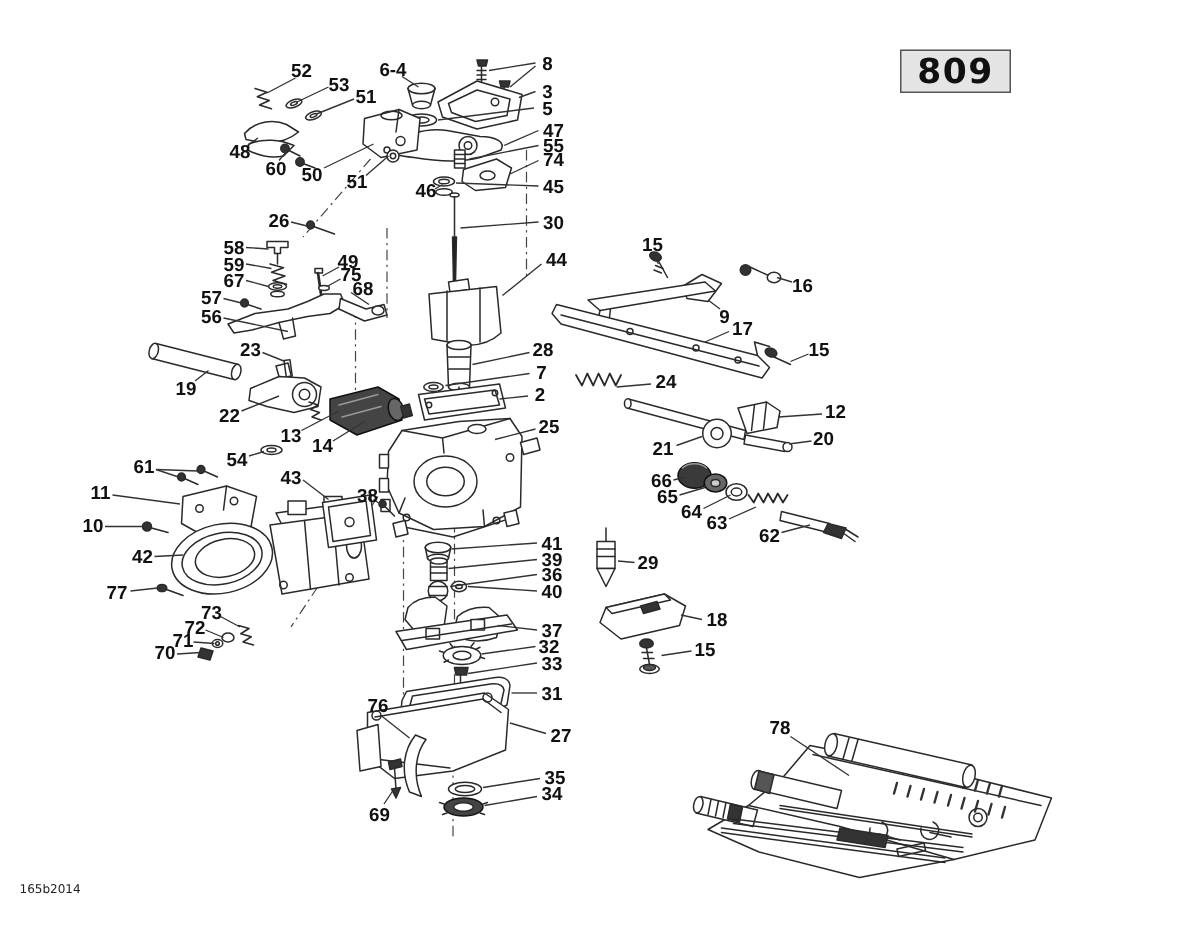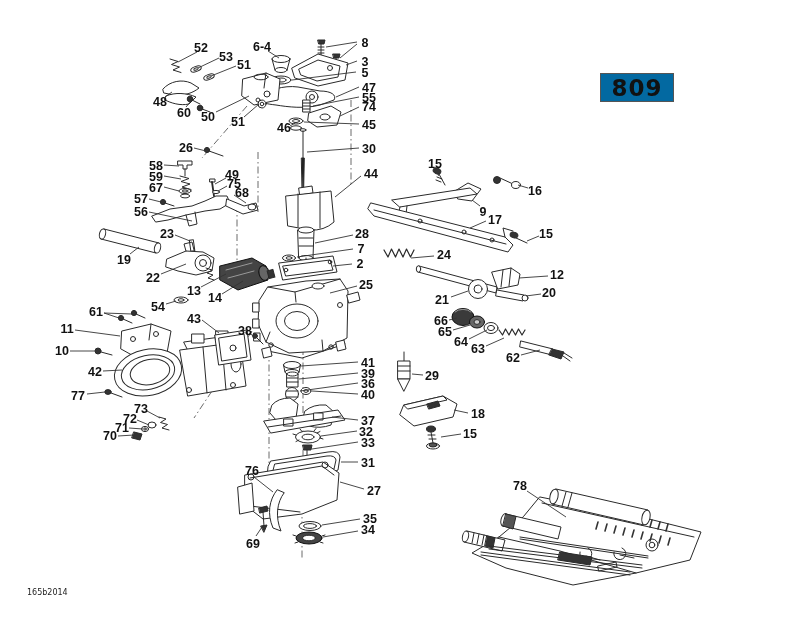--- a/index.html
+++ b/index.html
@@ -1,21 +1,21 @@
 <!DOCTYPE html>
 <html><head>
 <meta charset="utf-8">
 <style>
   html,body{margin:0;padding:0;background:#fff;}
   .stage{position:relative;width:800px;height:618px;background:#ffffff;overflow:hidden;
          font-family:"Liberation Sans",sans-serif;}
   .code-box{position:absolute;left:600px;top:33px;width:72px;height:27px;
             border:1.5px solid #555;display:flex;align-items:center;justify-content:center;
-            font:bold 23px "DejaVu Sans",sans-serif;color:#111;letter-spacing:1px;background:#0369a1;margin-top:40px;}
-  .footer-code{position:absolute;left:27px;top:588px;font:8px "DejaVu Sans",sans-serif;color:#222;}
+            font:bold 23px "DejaVu Sans",sans-serif;color:#111;letter-spacing:1px;background:#e5e5e5;}
+  .footer-code{position:absolute;left:13px;top:588px;font:8px "DejaVu Sans",sans-serif;color:#222;}
   svg{position:absolute;left:0;top:0;}
   .art{stroke:#2a2a2a;stroke-width:1;fill:none;stroke-linejoin:round;stroke-linecap:round;}
   .lead{stroke:#333;stroke-width:0.9;}
   .callout{font:bold 12.5px "Liberation Sans",sans-serif;fill:#111;text-anchor:middle;}
   .cline{stroke:#444;stroke-width:0.8;stroke-dasharray:7 3 1.5 3;}
   .tick{stroke:#333;stroke-width:1.6;}
 </style>
 </head>
 <body>
 

